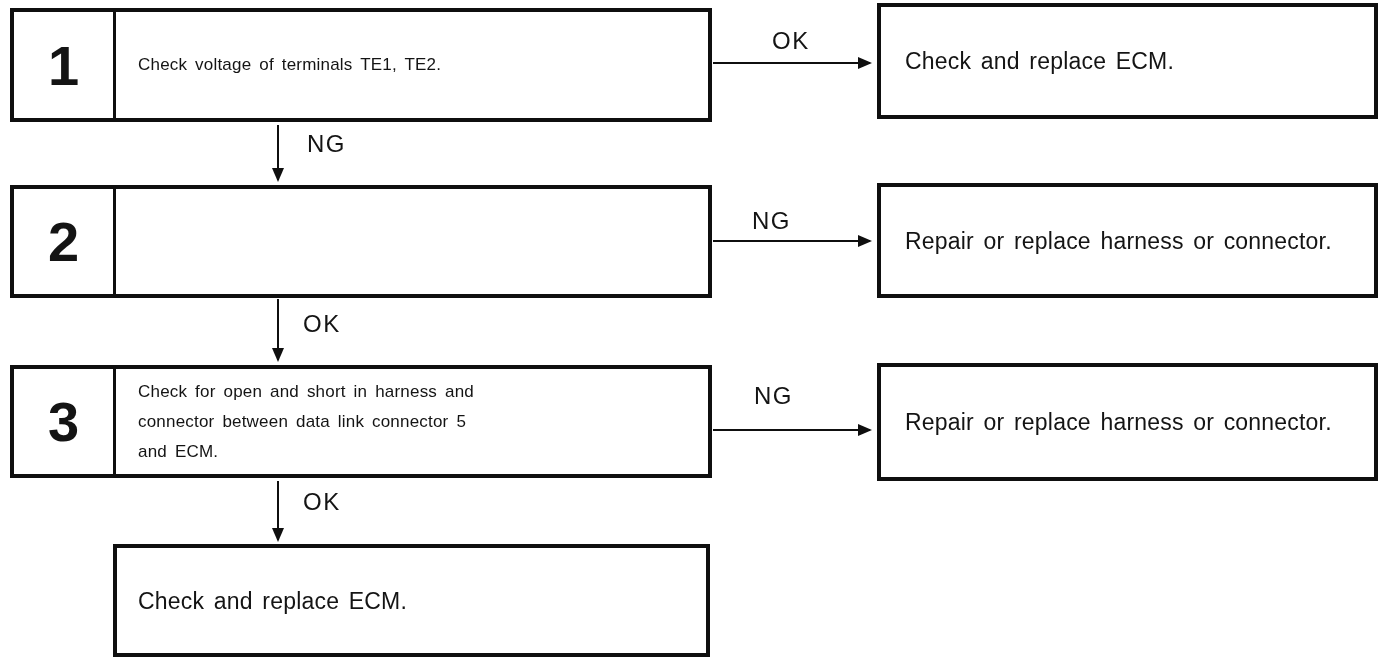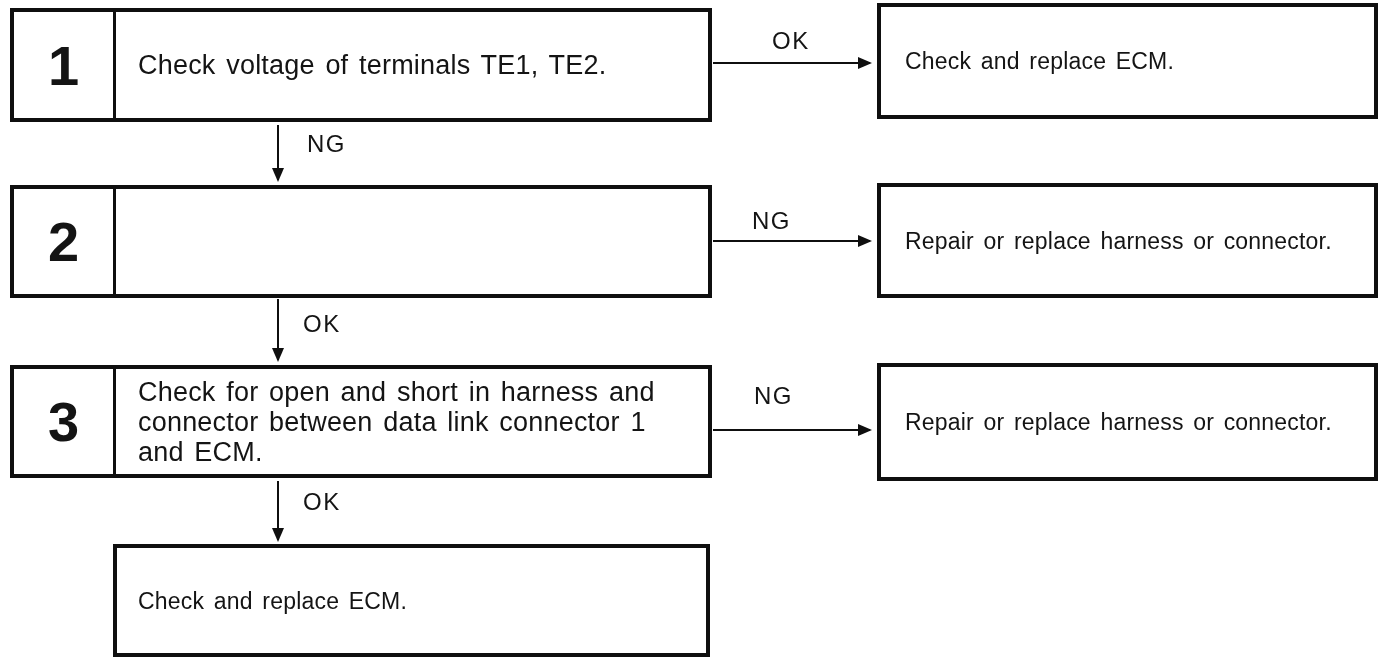--- a/index.html
+++ b/index.html
@@ -26,21 +26,21 @@
     width:99px;
     border-right:3px solid #0f0f0f;
     display:flex;align-items:center;justify-content:center;
     font-size:56px;font-weight:bold;
     letter-spacing:0;
   }
   .step-text{
     flex:1;
     display:flex;align-items:center;
     padding:0 30px 0 22px;
-    font-size:27px;line-height:30px;
+    font-size:17px;line-height:30px;
     white-space:pre-line;
     letter-spacing:0.2px;word-spacing:3px;
   }
   
   #result1{left:877px;top:3px;width:501px;height:116px;}
   #result2{left:877px;top:183px;width:501px;height:115px;}
   #result3{left:877px;top:363px;width:501px;height:118px;}
   .result-text{
     flex:1;
     display:flex;align-items:center;
@@ -101,21 +101,21 @@
     <div class="step-text">Check voltage of terminals TE1, TE2.</div>
   </div>
 
   <div class="box" id="step2">
     <div class="step-num">2</div>
   </div>
 
   <div class="box" id="step3">
     <div class="step-num">3</div>
     <div class="step-text">Check for open and short in harness and
-connector between data link connector 1
+connector between data link connector 5
 and ECM.</div>
   </div>
 
   <div class="box" id="result1">
     <div class="result-text">Check and replace ECM.</div>
   </div>
   <div class="box" id="result2">
     <div class="result-text">Repair or replace harness or connector.</div>
   </div>
   <div class="box" id="result3">

